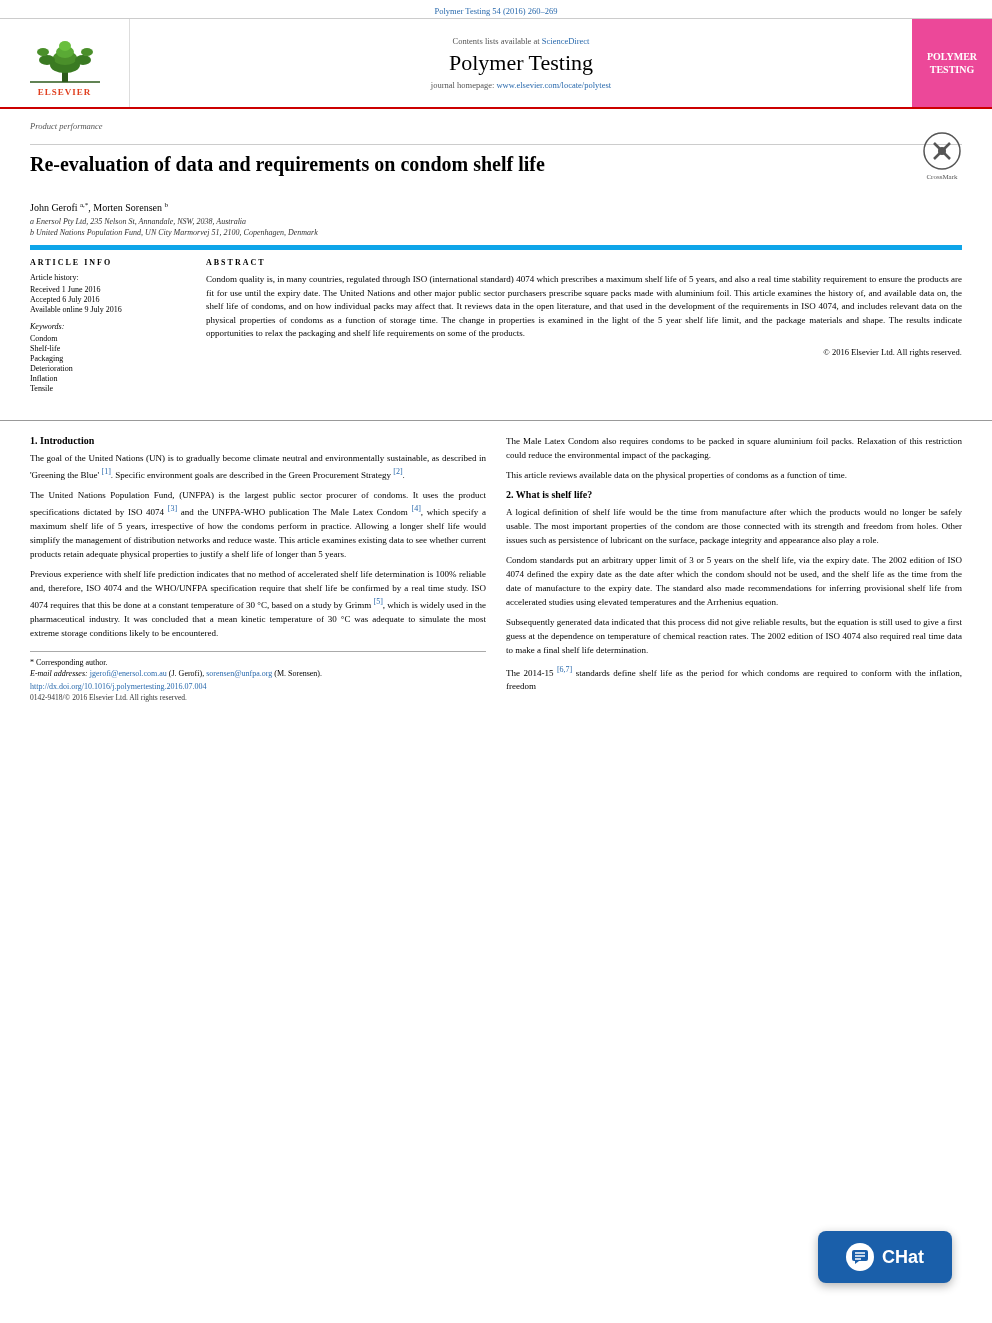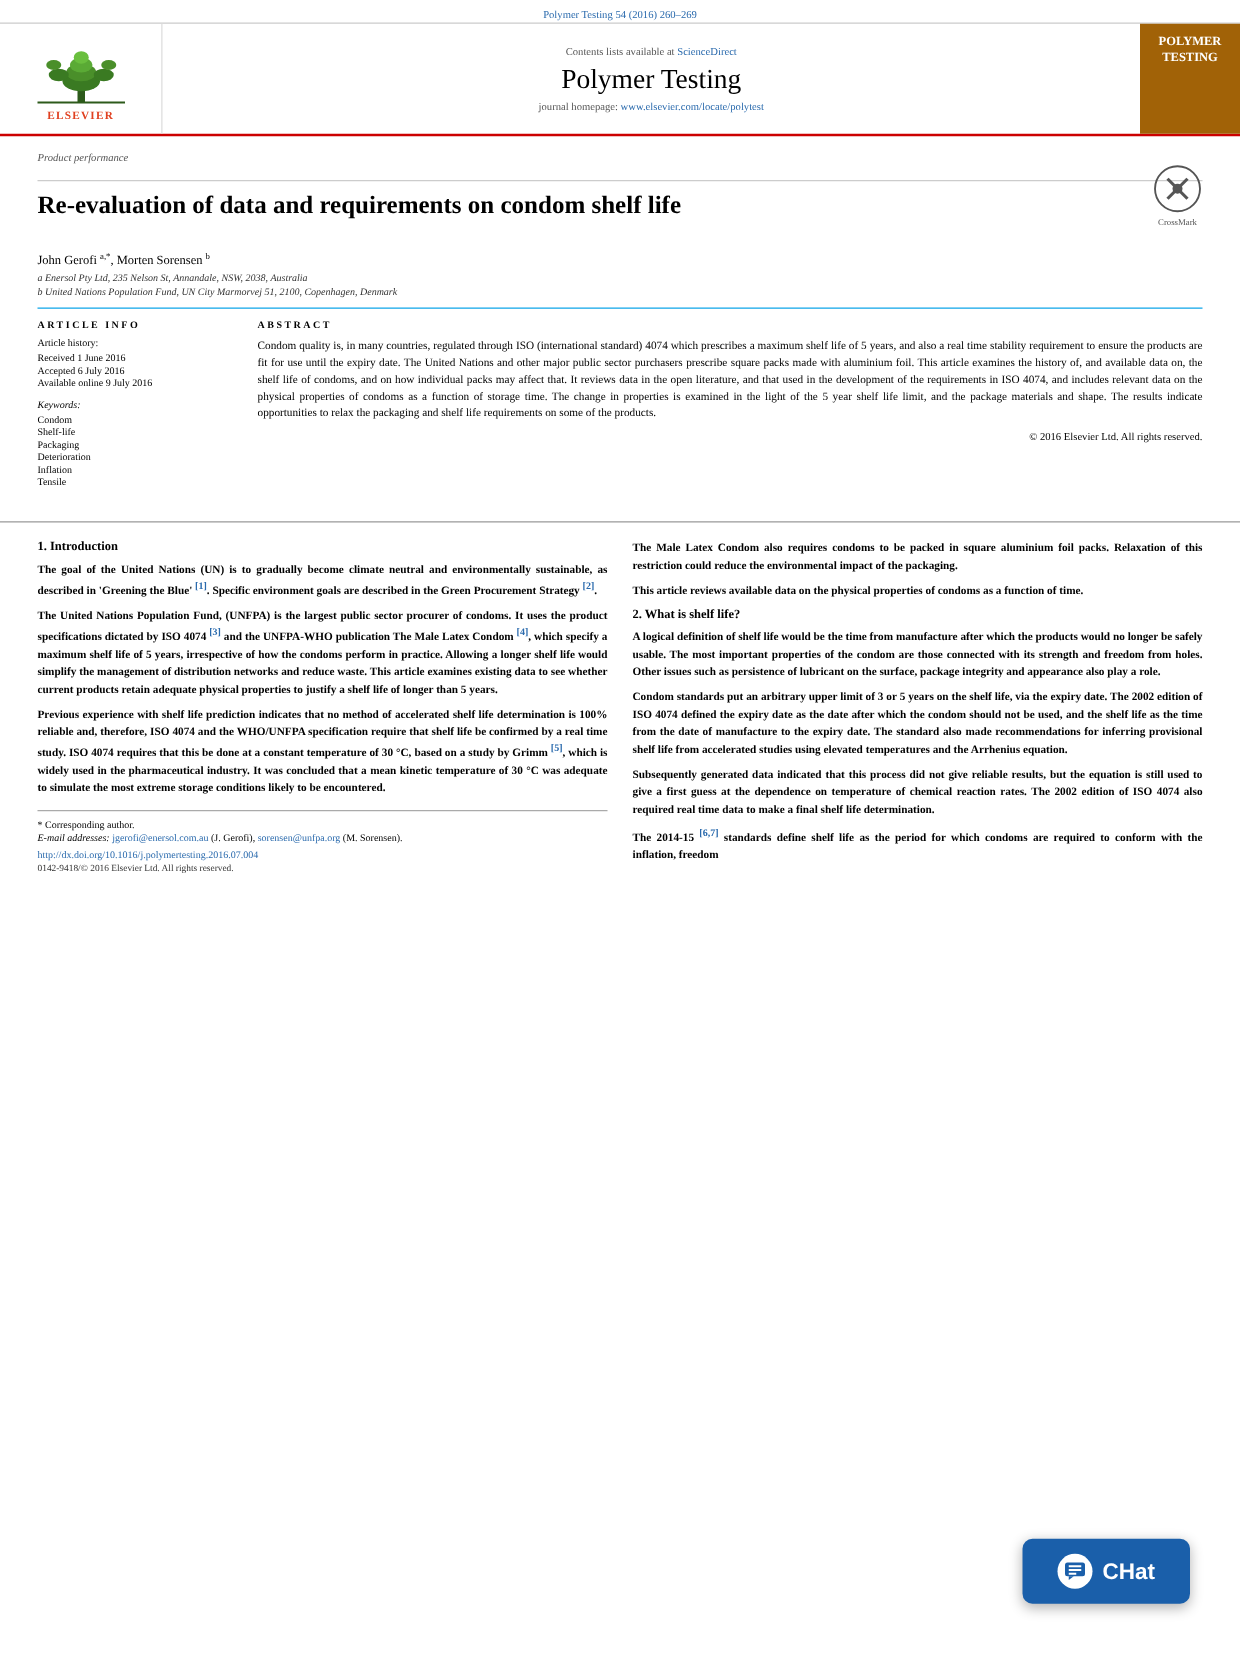--- a/index.html
+++ b/index.html
@@ -77,25 +77,26 @@
       margin-bottom: 4px;
     }
 
     .journal-homepage {
       font-size: 8.5px;
       color: #555;
     }
 
     .polymer-testing-badge {
       width: 80px;
-      background: #a16207;
+      background: #ec4899;
       color: #fff;
       display: flex;
       flex-direction: column;
       align-items: center;
+      justify-content: center;
       padding: 8px 12px;
       font-size: 10px;
       font-weight: bold;
       text-align: center;
       line-height: 1.3;
     }
 
     
     .article-content {
       padding: 12px 30px;
@@ -142,21 +143,21 @@
 
     .affiliation-line {
       margin-bottom: 2px;
     }
 
     
     .two-col {
       display: flex;
       gap: 16px;
       margin-top: 8px;
-      border-top: 1px solid #0ea5e9;
+      border-top: 5px solid #0ea5e9;
       padding-top: 8px;
     }
 
     .left-col {
       width: 160px;
       flex-shrink: 0;
     }
 
     .right-col {
       flex: 1;
@@ -238,21 +239,20 @@
       font-size: 10px;
       font-weight: bold;
       margin-bottom: 6px;
     }
 
     .body-para {
       font-size: 9px;
       line-height: 1.55;
       text-align: justify;
       margin-bottom: 6px;
-      font-weight: bold;
     }
 
     .cite-link {
       color: #2a6aad;
       font-size: 8px;
       vertical-align: super;
     }
 
     .footnote-line {
       font-size: 8px;

